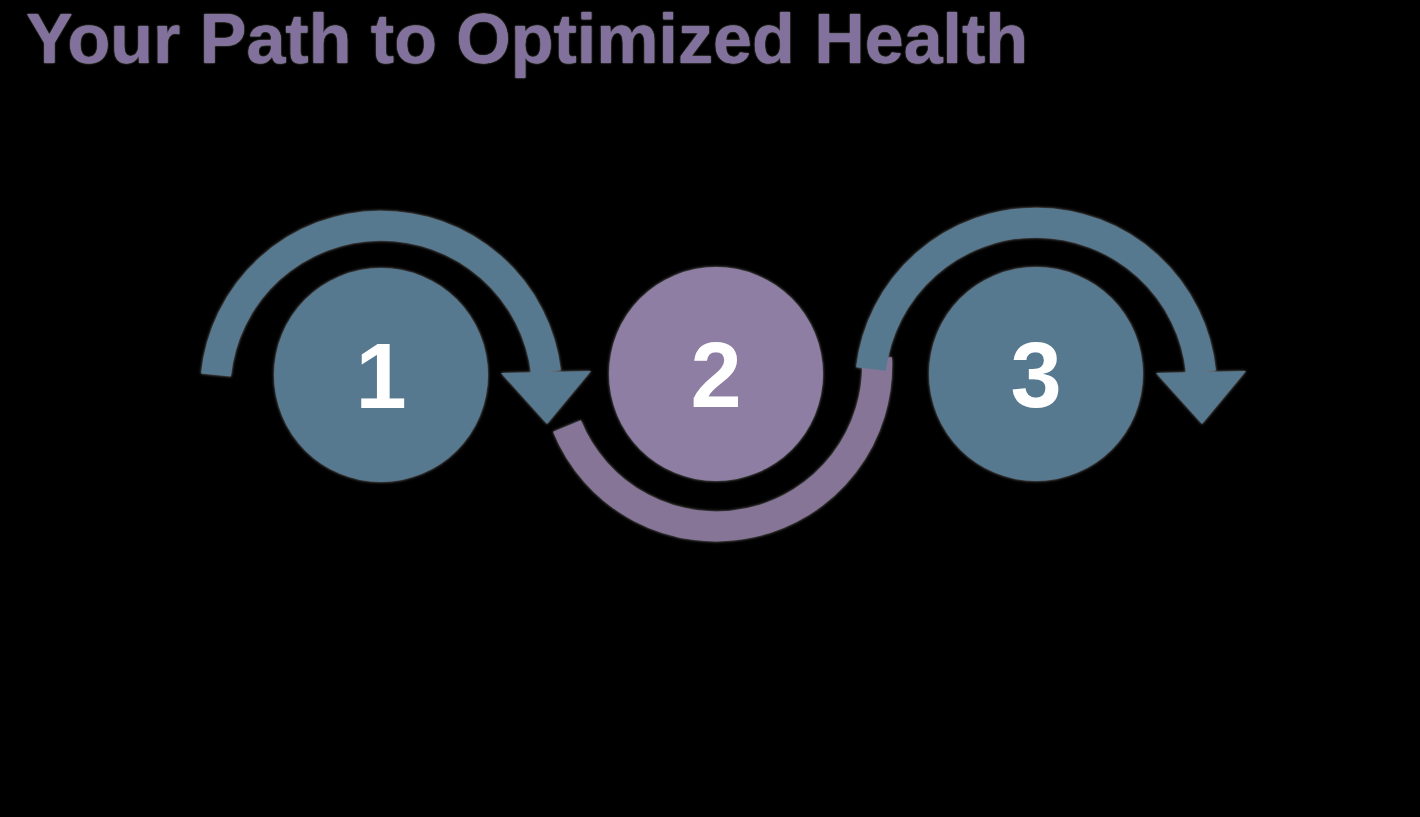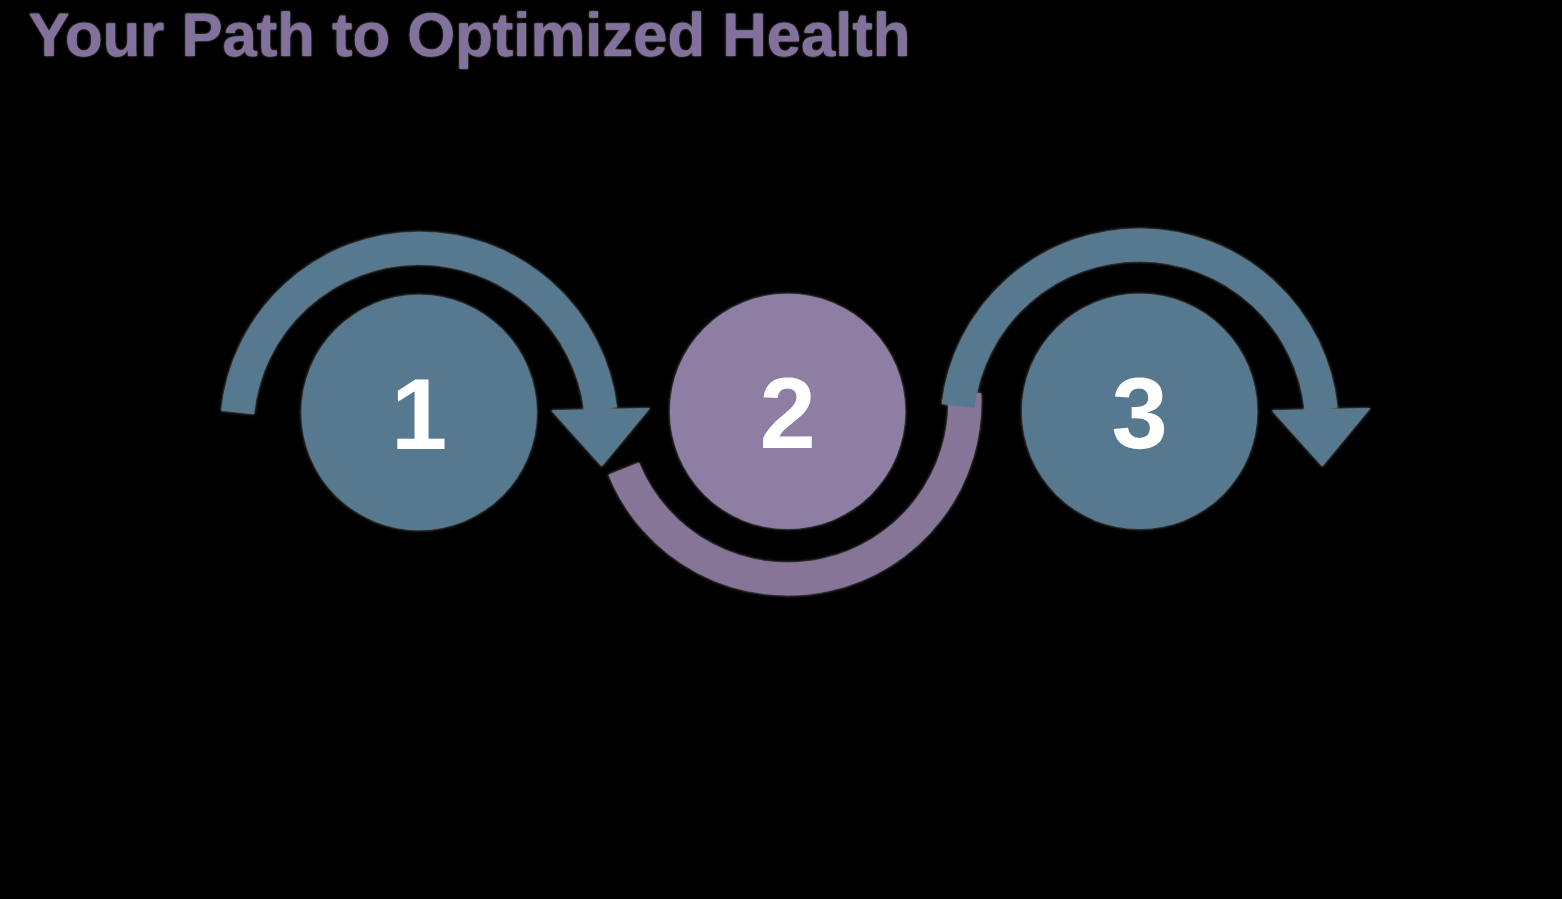--- a/index.html
+++ b/index.html
@@ -11,21 +11,21 @@
     width: 1420px;
     height: 817px;
     overflow: hidden;
     font-family: "Liberation Sans", sans-serif;
   }
   .page-title {
     position: absolute;
     left: 26px;
     top: 4px;
     margin: 0;
-    font-size: 56px;
+    font-size: 70px;
     font-weight: 800;
     letter-spacing: 0px;
     line-height: 1.0;
     white-space: nowrap;
     
     text-shadow: 0 0 2px rgba(150,150,150,0.75), 0 0 1px rgba(150,150,150,0.9);
     text-align: center;
   }
   .diagram-svg {
     position: absolute;

